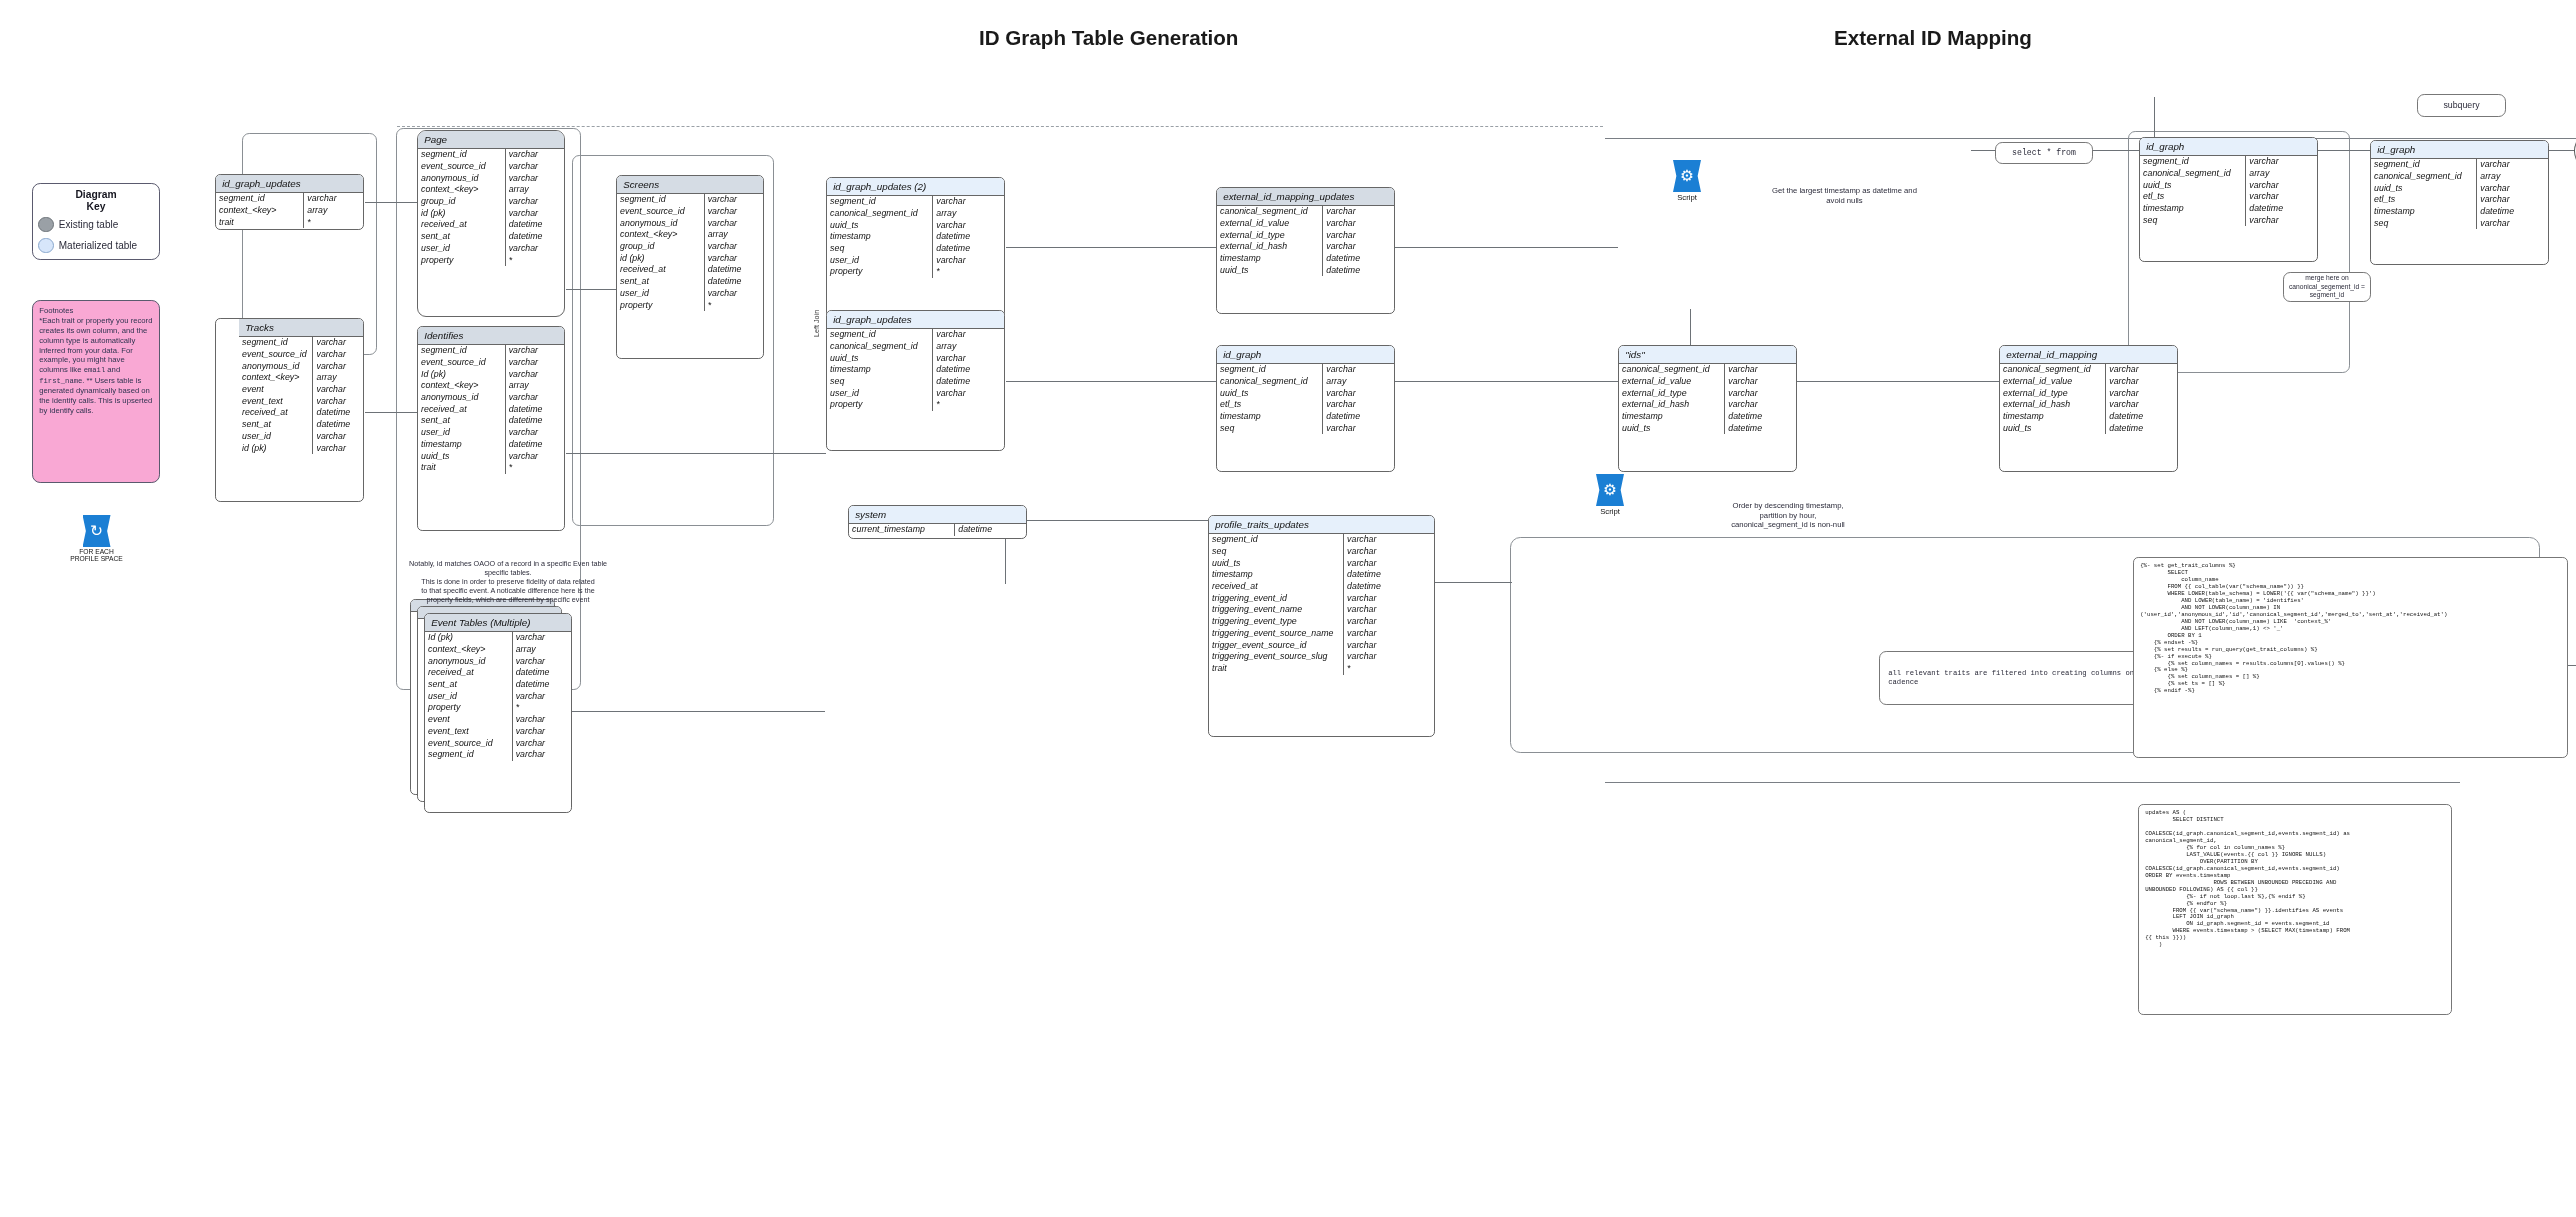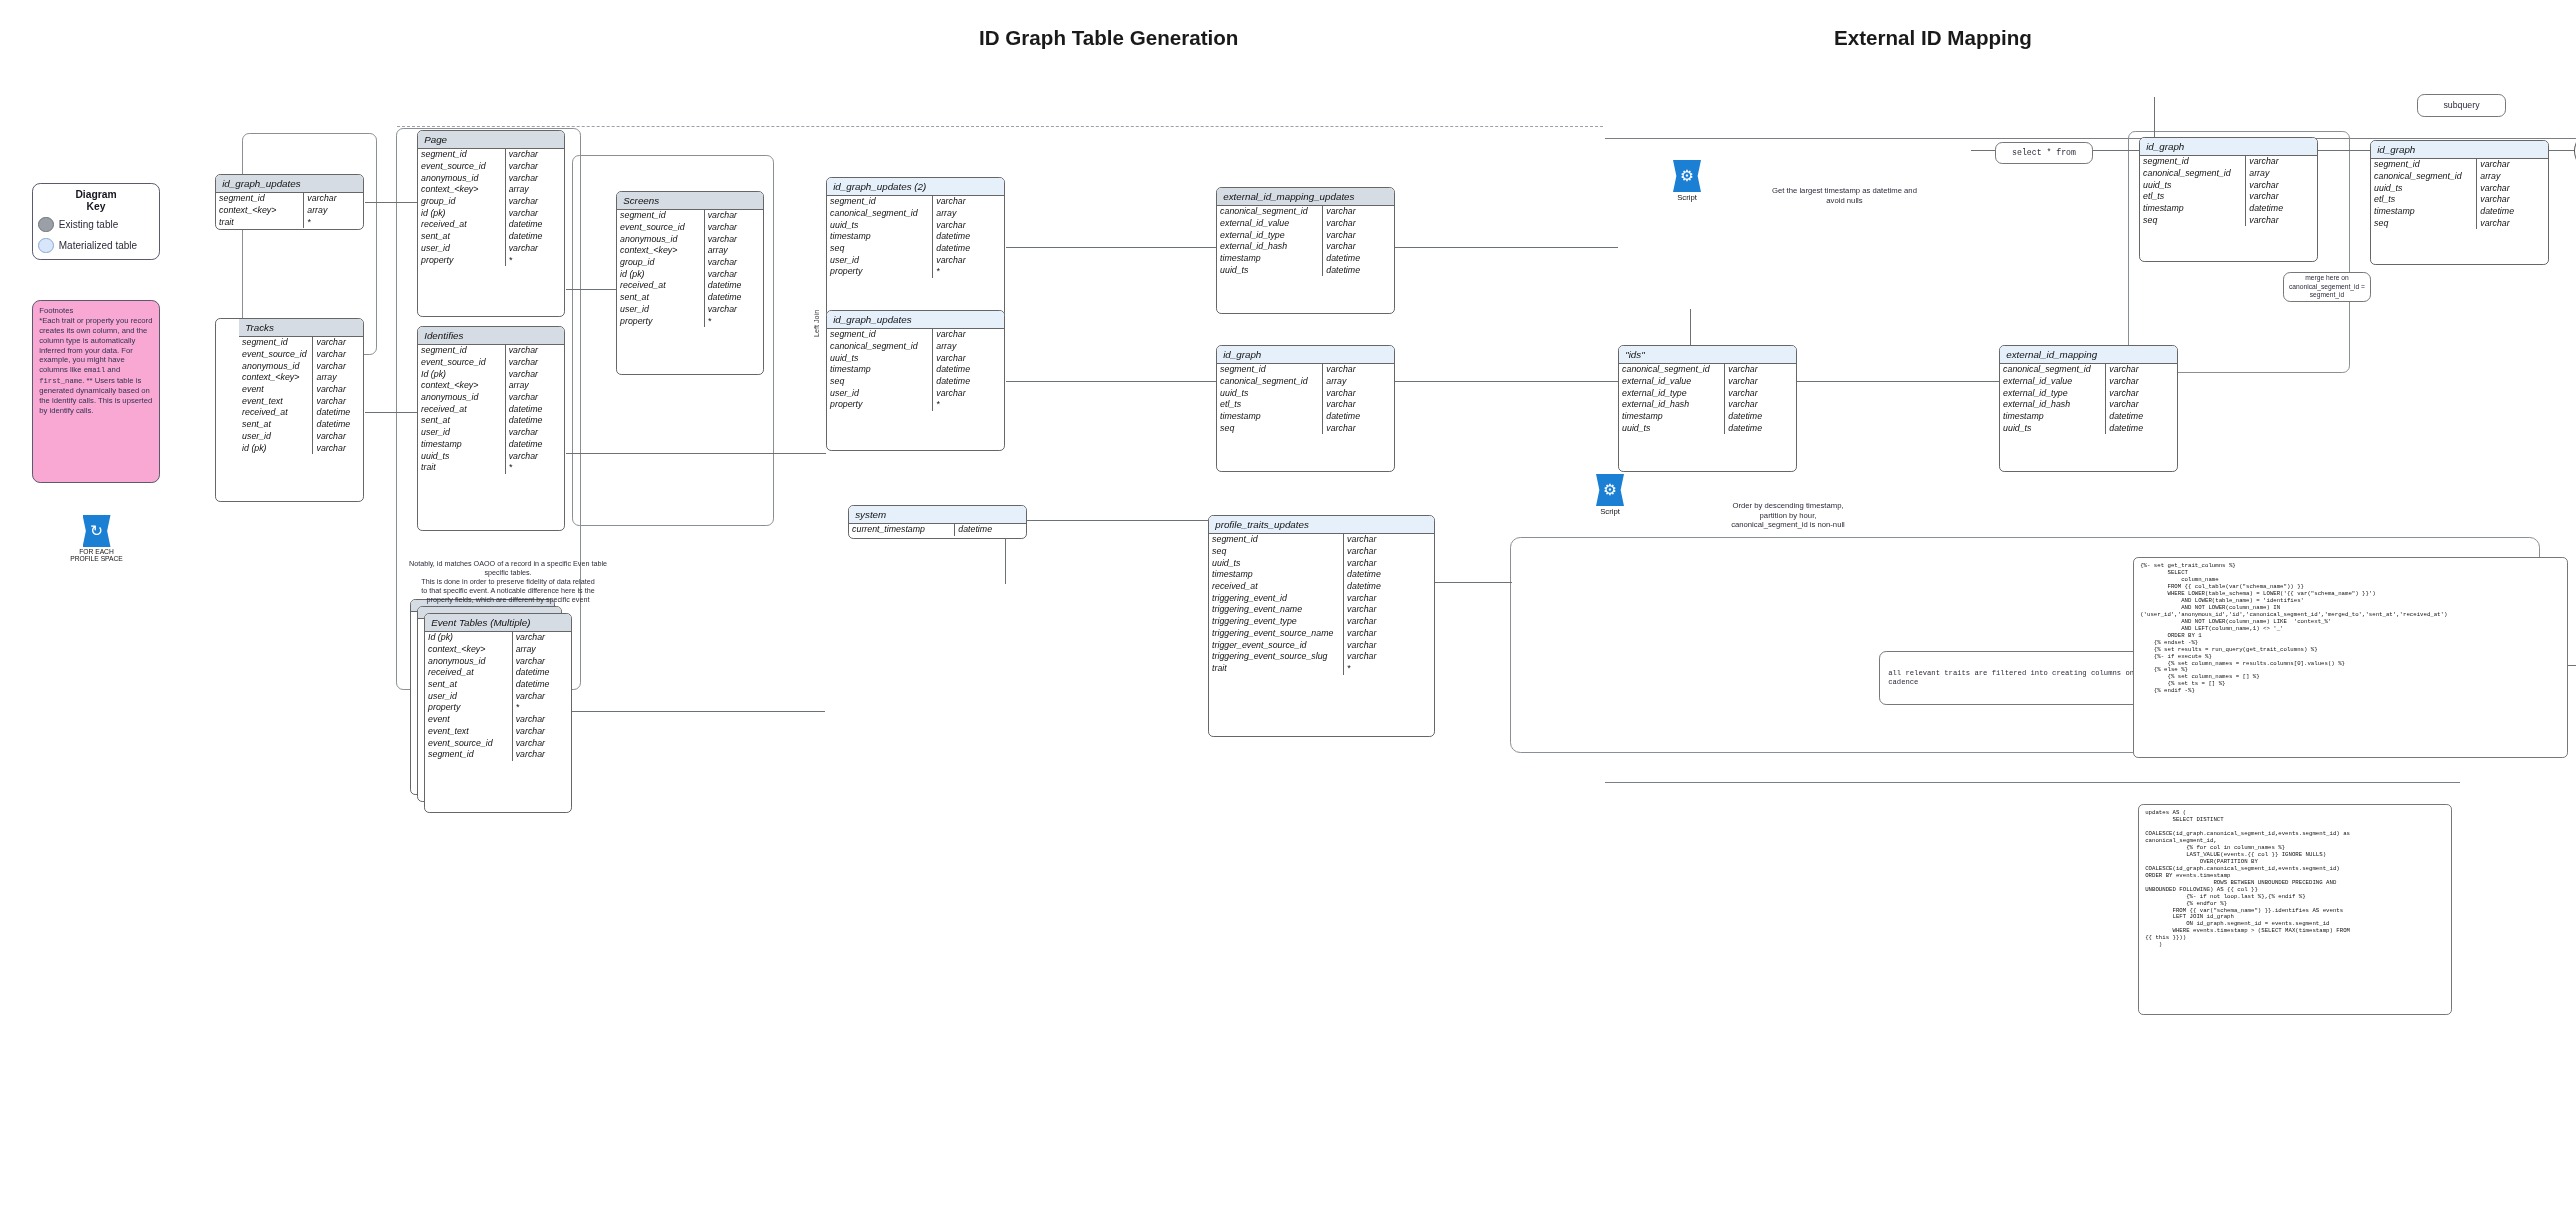--- a/index.html
+++ b/index.html
@@ -220,21 +220,21 @@
           <div class="row">
             <div class="c1">user_id</div>
             <div class="c2">varchar</div>
           </div>
           <div class="row">
             <div class="c1">id (pk)</div>
             <div class="c2">varchar</div>
           </div>
         </div>
       </div>
-      <div class="tbl grey" style="left: 417px; top: 130px; width: 148px; height: 187px;">
+      <div class="tbl grey" style="left: 417px; top: 130px; width: 148px; height: 187px; border-radius: 9px;">
         <div class="thdr">Page</div>
         <div class="rows">
           <div class="row">
             <div class="c1">segment_id</div>
             <div class="c2">varchar</div>
           </div>
           <div class="row">
             <div class="c1">event_source_id</div>
             <div class="c2">varchar</div>
           </div>
@@ -265,21 +265,21 @@
           <div class="row">
             <div class="c1">user_id</div>
             <div class="c2">varchar</div>
           </div>
           <div class="row">
             <div class="c1">property</div>
             <div class="c2">*</div>
           </div>
         </div>
       </div>
-      <div class="tbl grey" style="left: 616px; top: 175px; width: 148px; height: 184px; margin-top: 16px;">
+      <div class="tbl grey" style="left: 616px; top: 175px; width: 148px; height: 184px;">
         <div class="thdr">Screens</div>
         <div class="rows">
           <div class="row">
             <div class="c1">segment_id</div>
             <div class="c2">varchar</div>
           </div>
           <div class="row">
             <div class="c1">event_source_id</div>
             <div class="c2">varchar</div>
           </div>

